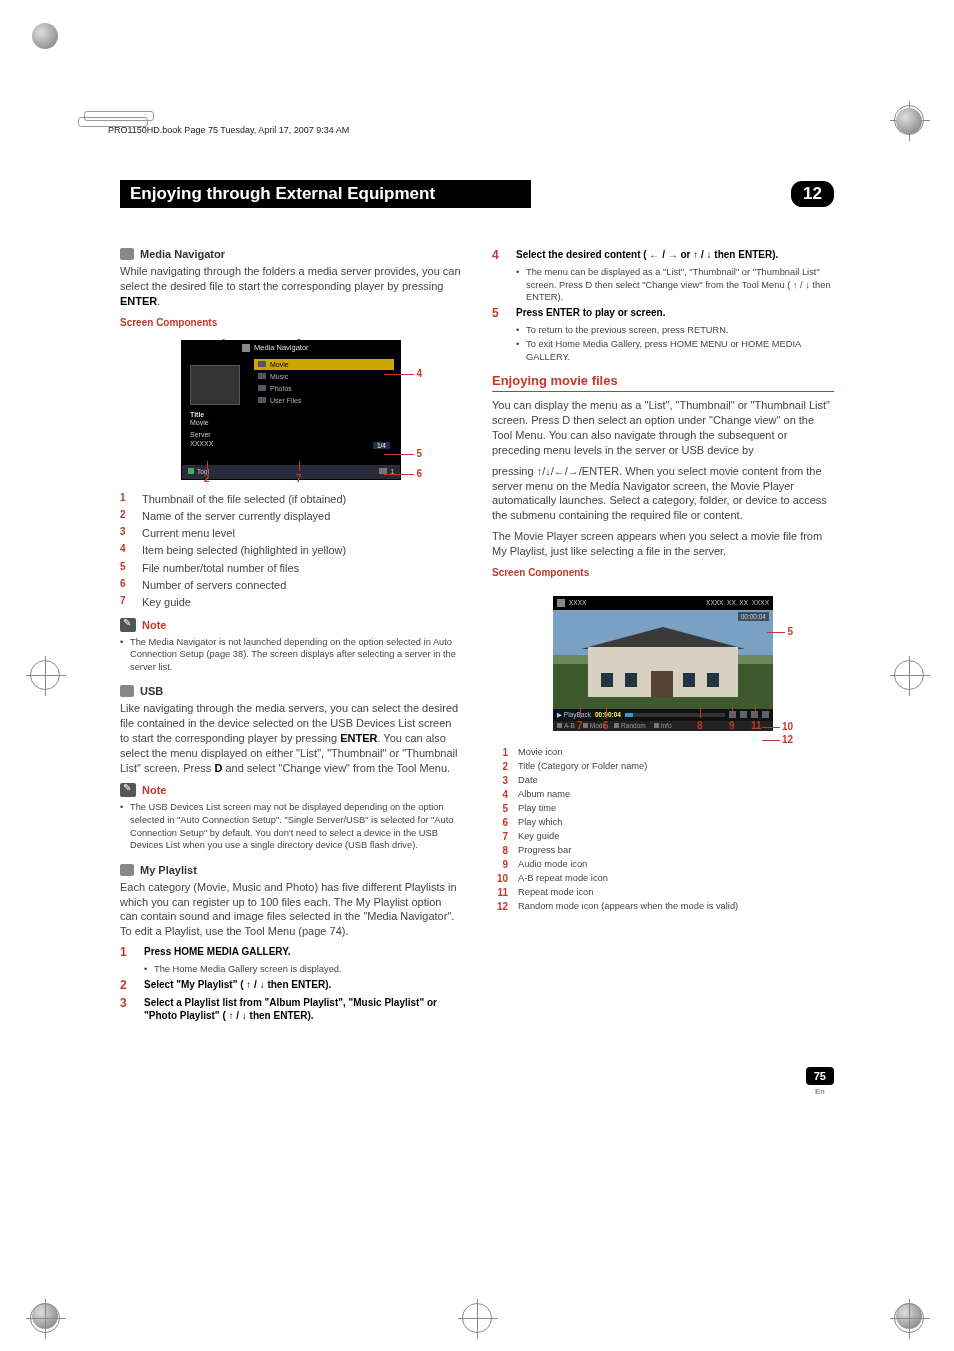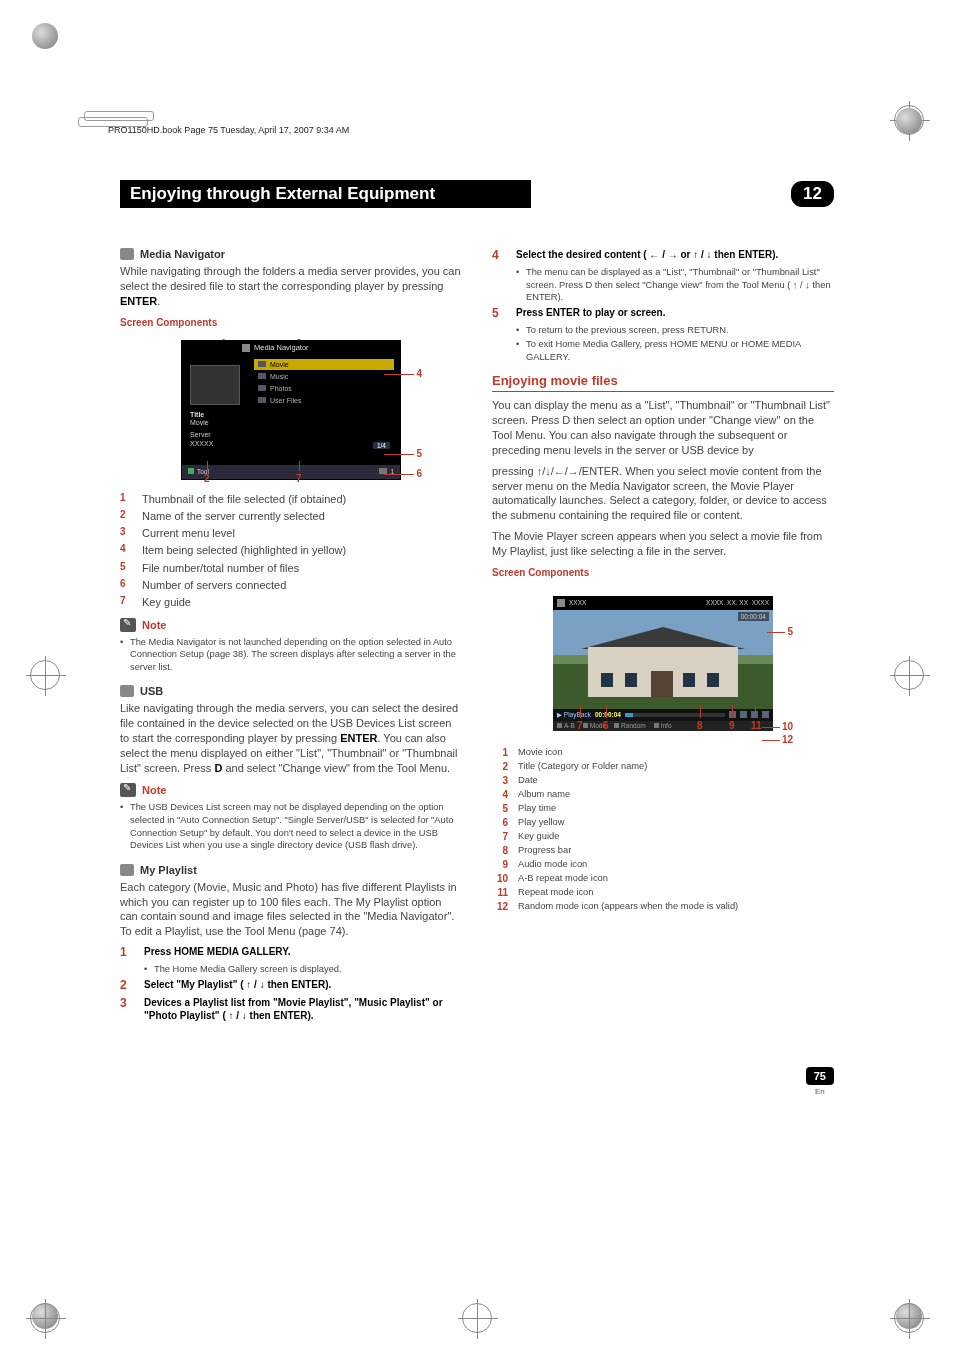--- a/index.html
+++ b/index.html
@@ -324,21 +324,21 @@
         <span class="callout mn-c7"><span>7</span><span class="line"></span></span>
       </div>
 
       <div class="numlist">
         <div class="row">
             <span class="n">1</span>
             <span class="t">Thumbnail of the file selected (if obtained)</span>
           </div>
         <div class="row">
             <span class="n">2</span>
-            <span class="t">Name of the server currently selected</span>
+            <span class="t">Name of the server currently displayed</span>
           </div>
         <div class="row">
             <span class="n">3</span>
             <span class="t">Current menu level</span>
           </div>
         <div class="row">
             <span class="n">4</span>
             <span class="t">Item being selected (highlighted in yellow)</span>
           </div>
         <div class="row">
@@ -393,21 +393,21 @@
             <ul class="bullets">
               <li>The Home Media Gallery screen is displayed.</li>
             </ul>
           </div>
         <div class="row">
             <span class="n">2</span>
             <span class="t">Select "My Playlist" ( ↑ / ↓  then ENTER).</span>
           </div>
         <div class="row">
             <span class="n">3</span>
-            <span class="t">Devices a Playlist list from "Movie Playlist", "Music Playlist" or "Photo Playlist" ( ↑ / ↓  then ENTER).</span>
+            <span class="t">Select a Playlist list from "Album Playlist", "Music Playlist" or "Photo Playlist" ( ↑ / ↓  then ENTER).</span>
           </div>
       </div>
     </div>
 
     <div class="col">
 
       <div class="steps">
         <div class="row">
             <span class="n">4</span>
             <span class="t">Select the desired content ( ← / →  or  ↑ / ↓  then ENTER).</span>
@@ -502,21 +502,21 @@
         <div class="row">
             <span class="n">4</span>
             <span class="t">Album name</span>
           </div>
         <div class="row">
             <span class="n">5</span>
             <span class="t">Play time</span>
           </div>
         <div class="row">
             <span class="n">6</span>
-            <span class="t">Play yellow</span>
+            <span class="t">Play which</span>
           </div>
         <div class="row">
             <span class="n">7</span>
             <span class="t">Key guide</span>
           </div>
         <div class="row">
             <span class="n">8</span>
             <span class="t">Progress bar</span>
           </div>
         <div class="row">

